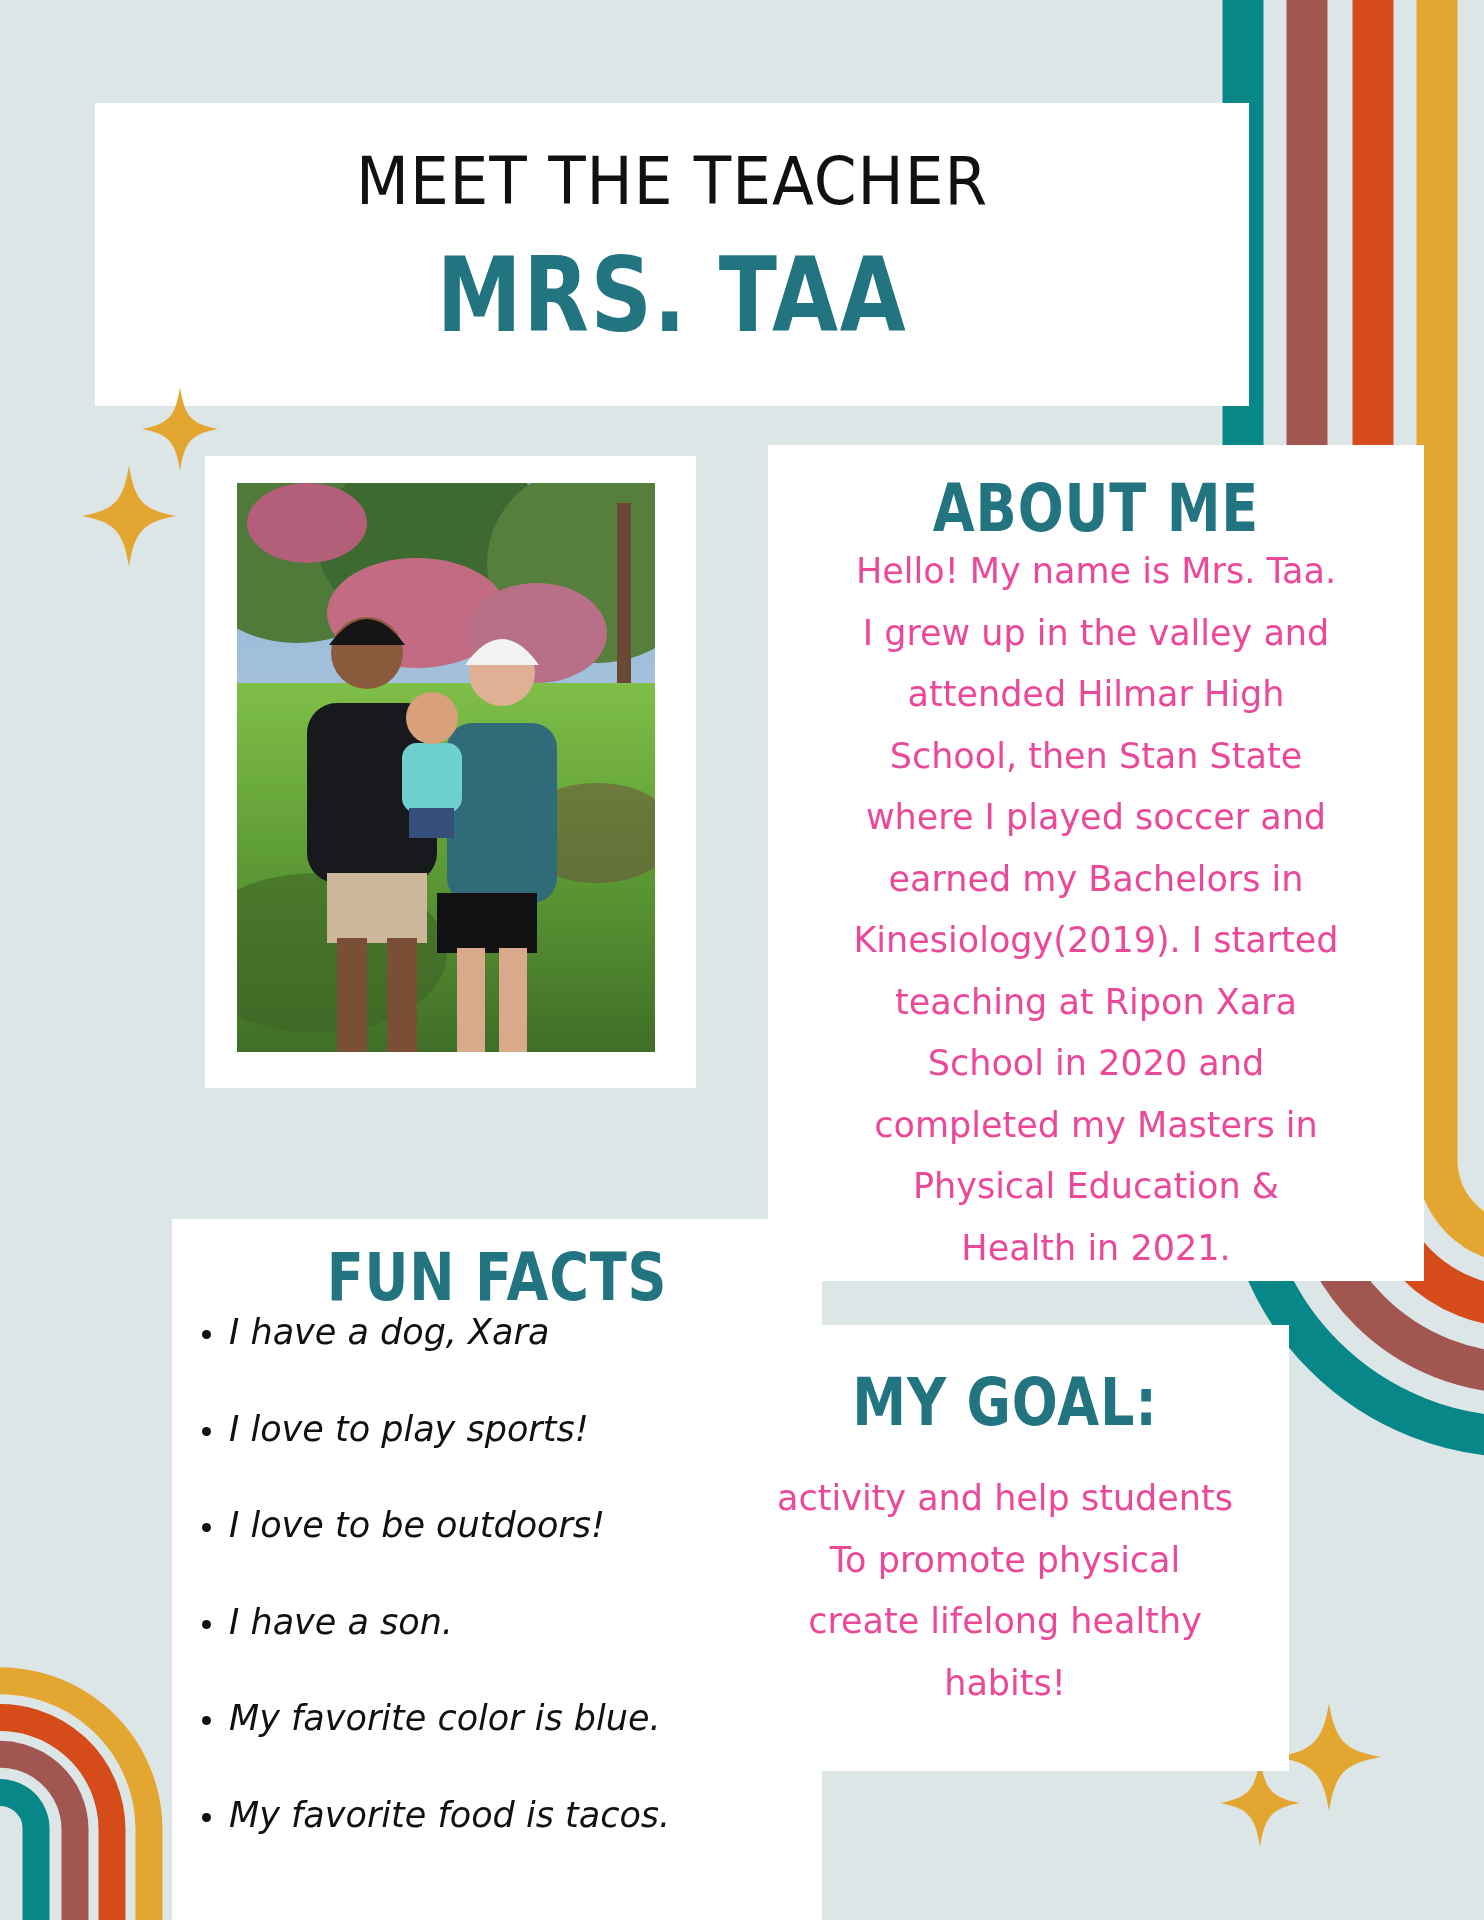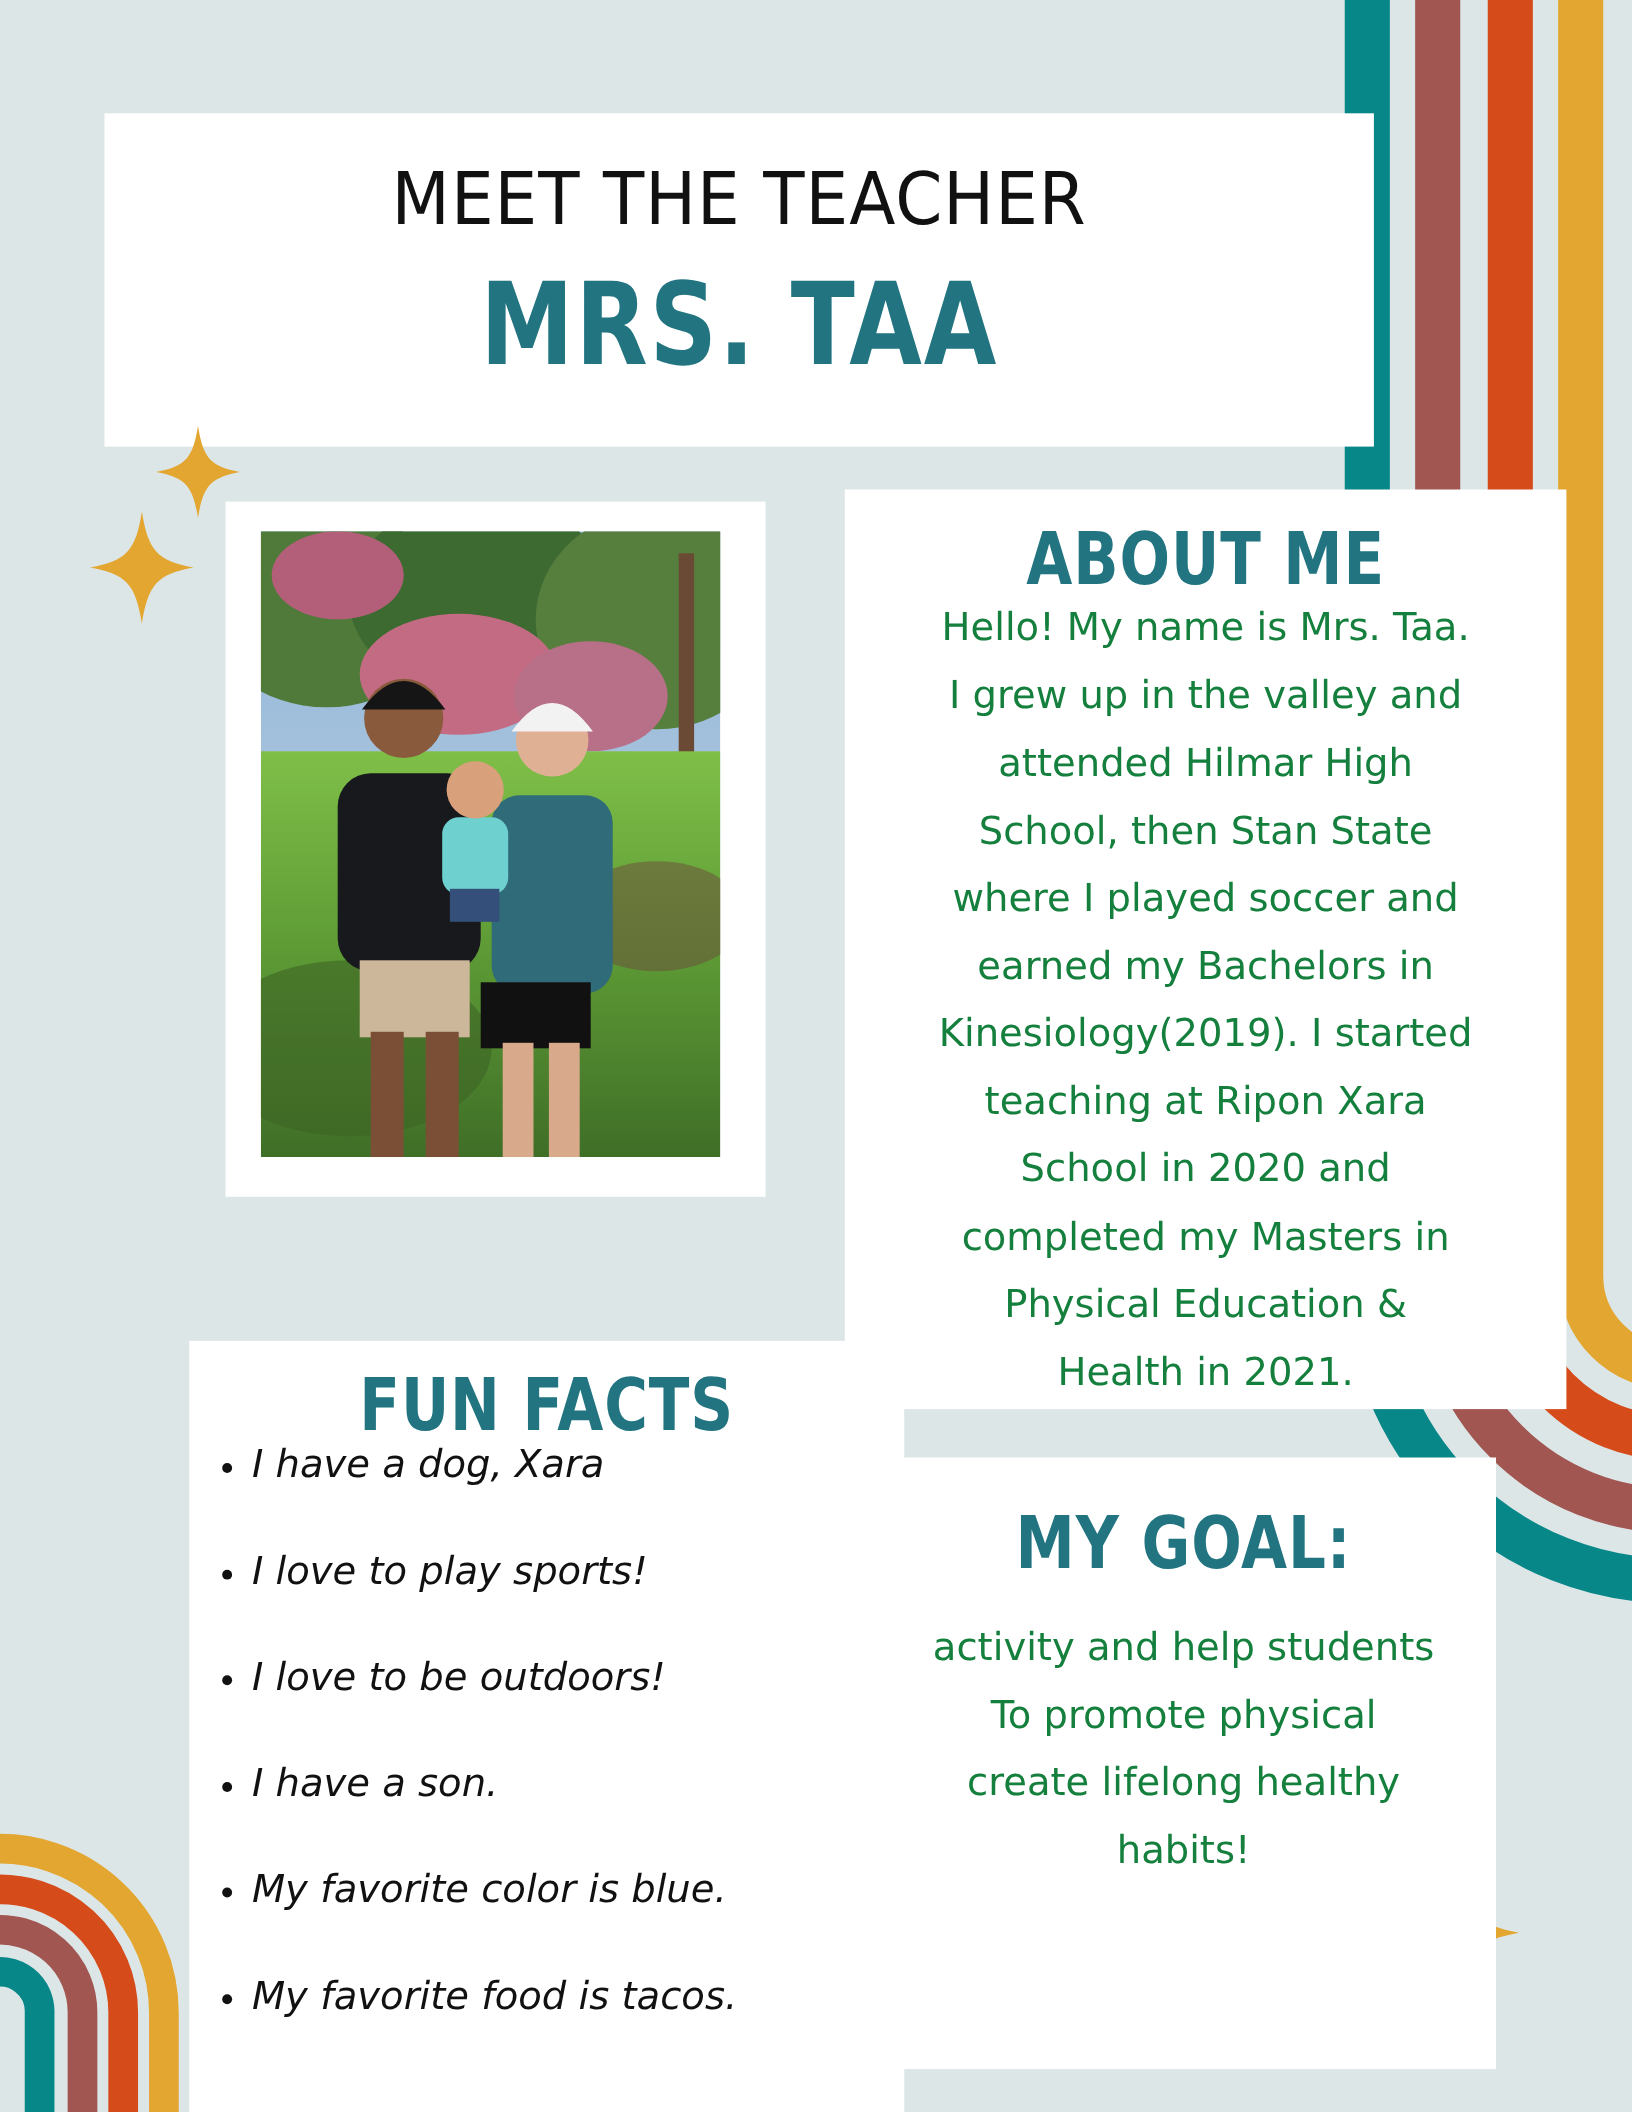--- a/index.html
+++ b/index.html
@@ -4,25 +4,25 @@
 <style>
   html, body { margin:0; padding:0; }
   body { width:1484px; height:1920px; position:relative; overflow:hidden; background:#dde6e7; font-family:"DejaVu Sans", sans-serif; }
   .deco { position:absolute; left:0; top:0; width:1484px; height:1920px; }
   .box { position:absolute; background:#ffffff; box-sizing:border-box; }
   .header-box { left:95px; top:103px; width:1154px; height:303px; text-align:center; }
   .kicker { position:absolute; left:0; right:0; top:138px; font-family:"DejaVu Sans", sans-serif; font-size:66px; letter-spacing:1px; color:#111; line-height:1; font-weight:normal; transform:scaleX(0.93); }
   .headline { position:absolute; left:0; right:0; top:243px; font-family:"DejaVu Sans", sans-serif; font-weight:bold; font-size:104px; color:#227580; line-height:1; transform:scaleX(0.82); letter-spacing:2px; }
   .header-box .kicker, .header-box .headline { top:auto; }
   .section-title { font-family:"DejaVu Sans", sans-serif; font-weight:bold; color:#227580; text-align:center; line-height:1; transform:scaleX(0.82); letter-spacing:1px; }
-  .body-text { font-family:"DejaVu Sans", sans-serif; color:#15803d; text-align:center; font-size:35px; line-height:61.5px; }
+  .body-text { font-family:"DejaVu Sans", sans-serif; color:#ec4899; text-align:center; font-size:35px; line-height:61.5px; }
   .photo-frame { left:205px; top:456px; width:491px; height:632px; }
   .photo { position:absolute; left:32px; top:27px; width:418px; height:569px; overflow:hidden; }
   .about-box { left:768px; top:445px; width:656px; height:836px; }
-  .goal-box { left:792px; top:1325px; width:568px; height:556px; }
+  .goal-box { left:721px; top:1325px; width:568px; height:446px; }
   .facts-box { left:172px; top:1219px; width:650px; height:727px; }
   .facts-list { list-style:none; margin:0; padding:0; position:absolute; left:30px; top:96px; }
   .facts-list li { font-size:35px; color:#111; height:96.5px; line-height:1; display:flex; align-items:flex-start;font-style:italic; }
   .bullet { display:inline-block; width:9px; height:9px; border-radius:50%; background:#111; margin:15px 18px 0 0; flex:0 0 auto; }
 </style>
 </head>
 <body>
 
 <svg class="deco" viewBox="0 0 1484 1920" xmlns="http://www.w3.org/2000/svg">
 

